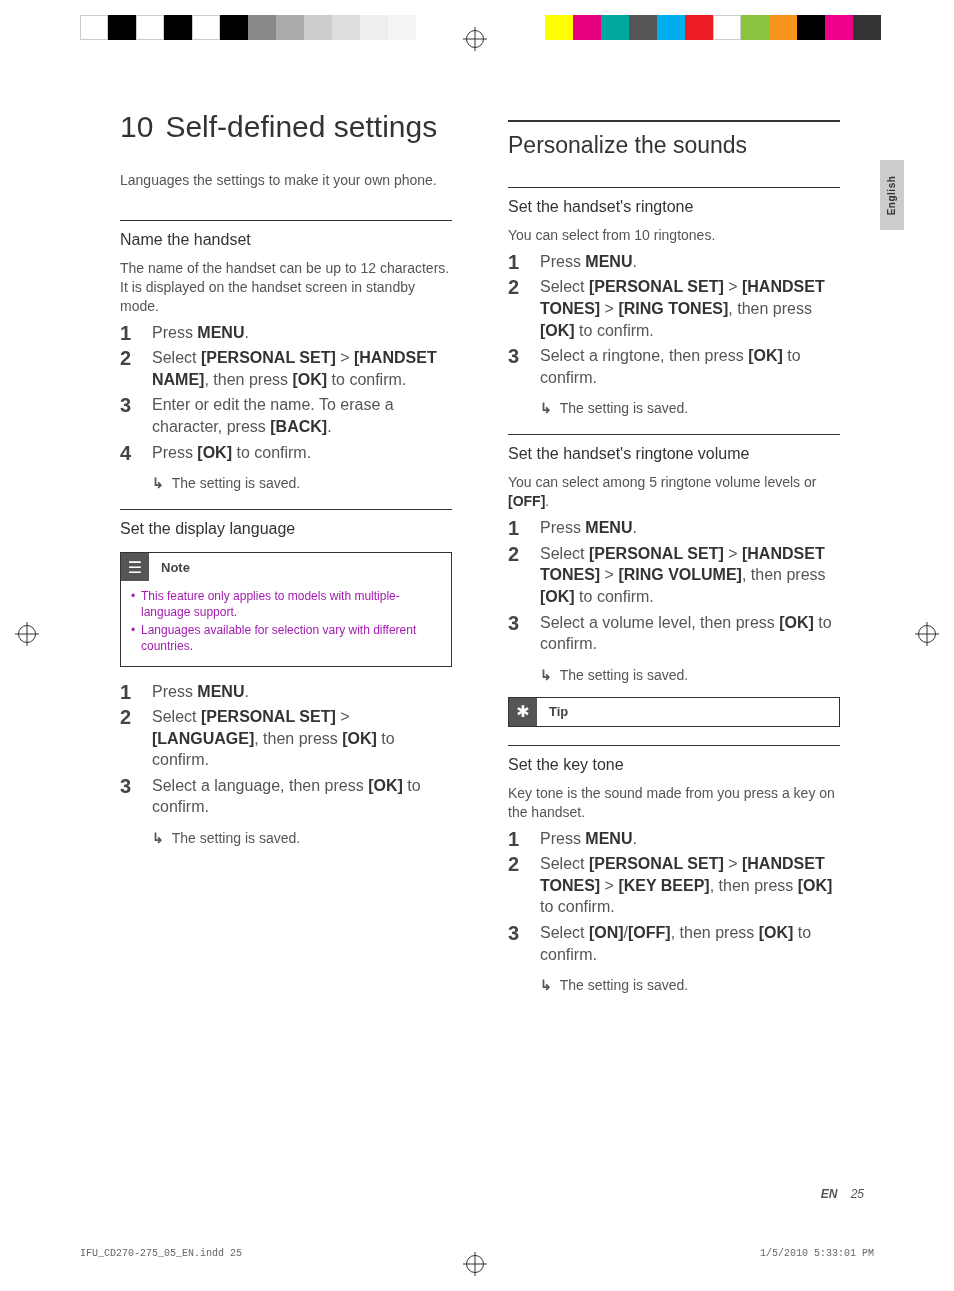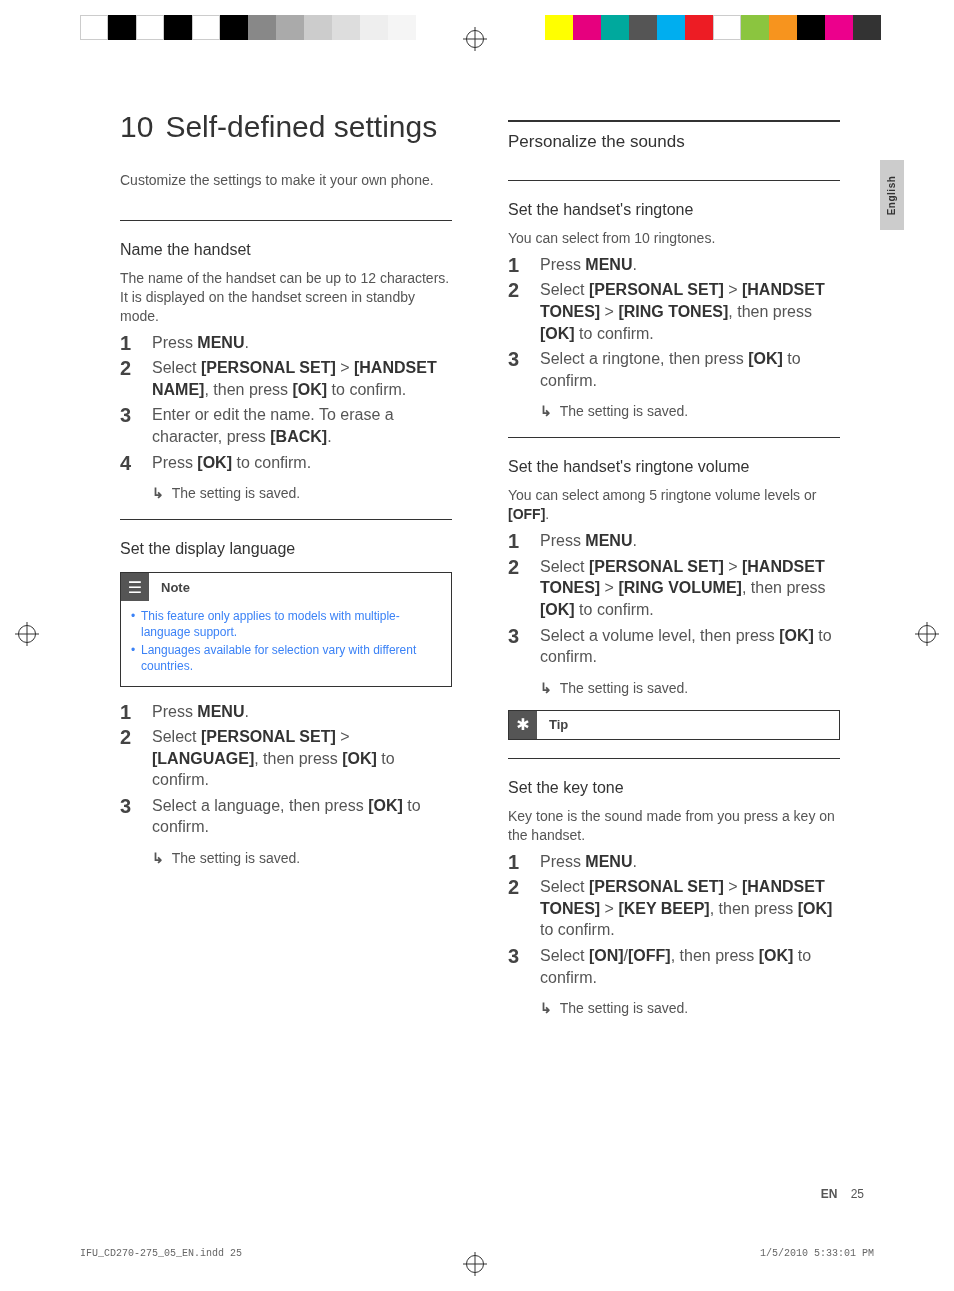--- a/index.html
+++ b/index.html
@@ -25,40 +25,40 @@
     left: 120px;
     width: 720px;
     display: flex;
     gap: 56px;
     color: #444;
   }
   .col { flex: 1; min-width: 0; }
   h1.chapter { font-size: 30px; font-weight: normal; color: #333; line-height: 1.1; margin-bottom: 28px; display: flex; }
   h1.chapter .num { margin-right: 12px; }
   .intro { font-size: 14px; color: #555; margin-bottom: 30px; line-height: 1.35; }
-  h2.section { font-size: 17px; font-weight: normal; color: #333; border-top: 2px solid #333; padding-top: 10px; margin-top: 18px; margin-bottom: 28px; }
-  h3.sub { font-size: 16px; font-weight: normal; color: #333; border-top: 1px solid #333; padding-top: 20px; margin-top: 18px; margin-bottom: 10px; }
+  h2.section { font-size: 23px; font-weight: normal; color: #333; border-top: 2px solid #333; padding-top: 10px; margin-top: 18px; margin-bottom: 28px; }
+  h3.sub { font-size: 16px; font-weight: normal; color: #333; border-top: 1px solid #333; padding-top: 10px; margin-top: 18px; margin-bottom: 10px; }
   p.body { font-size: 14px; color: #555; line-height: 1.35; margin-bottom: 6px; }
   ol.steps { list-style: none; counter-reset: step; margin: 4px 0 12px 0; }
   ol.steps > li { counter-increment: step; position: relative; padding-left: 32px; font-size: 16px; color: #555; line-height: 1.35; margin-bottom: 4px; }
   ol.steps > li::before { content: counter(step); position: absolute; left: 0; top: -2px; font-size: 20px; font-weight: bold; color: #444; }
   .result { display: flex; align-items: flex-start; margin-left: 32px; font-size: 14px; color: #555; margin-top: 2px; margin-bottom: 8px; }
   .result .arrow { margin-right: 8px; font-weight: bold; color: #555; }
   strong.ui { font-weight: bold; color: #333; }
   .callout { border: 1px solid #333; margin: 14px 0 14px 0; font-size: 12px; }
   .callout-header { background: #fff; display: flex; align-items: center; padding: 0; }
   .callout-icon { width: 28px; height: 28px; background: #555; color: #fff; display: flex; align-items: center; justify-content: center; font-size: 16px; }
   .callout-title { padding-left: 12px; font-weight: bold; color: #444; font-size: 13px; }
-  .callout-body { padding: 8px 10px 8px 6px; color: #3b82f6; }
+  .callout-body { padding: 8px 10px 8px 6px; color: #a21caf; }
   .callout-body ul { list-style: none; }
   .callout-body li { position: relative; padding-left: 14px; margin-bottom: 3px; line-height: 1.3; }
   .callout-body li::before { content: "•"; position: absolute; left: 4px; top: 0; }
   .lang-tab { position: absolute; right: 50px; top: 160px; width: 24px; height: 70px; background: #ccc; color: #333; font-size: 10px; display: flex; align-items: center; justify-content: center; }
   .lang-tab span { transform: rotate(-90deg); white-space: nowrap; font-weight: bold; letter-spacing: 0.5px; }
-  .footer-page { position: absolute; right: 90px; bottom: 90px; font-size: 12px; color: #555; }
+  .footer-page { position: absolute; right: 90px; bottom: 90px; font-size: 12px; color: #555; font-style: italic; }
   .footer-page .lang { font-weight: bold; margin-right: 10px; }
   .print-footer { position: absolute; left: 80px; right: 80px; bottom: 32px; display: flex; justify-content: space-between; font-family: "Courier New", monospace; font-size: 10px; color: #666; }
   .inline-icon { display: inline-block; font-family: Arial; font-size: 11px; vertical-align: baseline; }
 </style>
 </head>
 <body>
 
 <div class="colorbar cb-left">
     <div class="sw" style="background: rgb(255, 255, 255); border: 1px solid rgb(204, 204, 204);"></div>
     <div class="sw" style="background: rgb(0, 0, 0);"></div>
@@ -96,21 +96,21 @@
     <span>English</span>
   </div>
 
 <div class="page">
 
   <div class="col">
     <h1 class="chapter">
       <span class="num">10</span>
       <span>Self-defined settings</span>
     </h1>
-    <p class="intro">Customize the settings to make it your own phone.</p>
+    <p class="intro">Languages the settings to make it your own phone.</p>
 
 
     <h3 class="sub">Name the handset</h3>
     <p class="body">The name of the handset can be up to 12 characters. It is displayed on the handset screen in standby mode.</p>
     <ol class="steps">
       <li><span>Press </span><strong class="ui">MENU</strong><span>.</span></li>
       <li><span>Select </span><strong class="ui">[PERSONAL SET]</strong><span> &gt; </span><strong class="ui">[HANDSET NAME]</strong><span>, then press </span><strong class="ui">[OK]</strong><span> to confirm.</span></li>
       <li><span>Enter or edit the name. To erase a character, press </span><strong class="ui">[BACK]</strong><span>.</span></li>
       <li><span>Press </span><strong class="ui">[OK]</strong><span> to confirm.</span></li>
     </ol>

